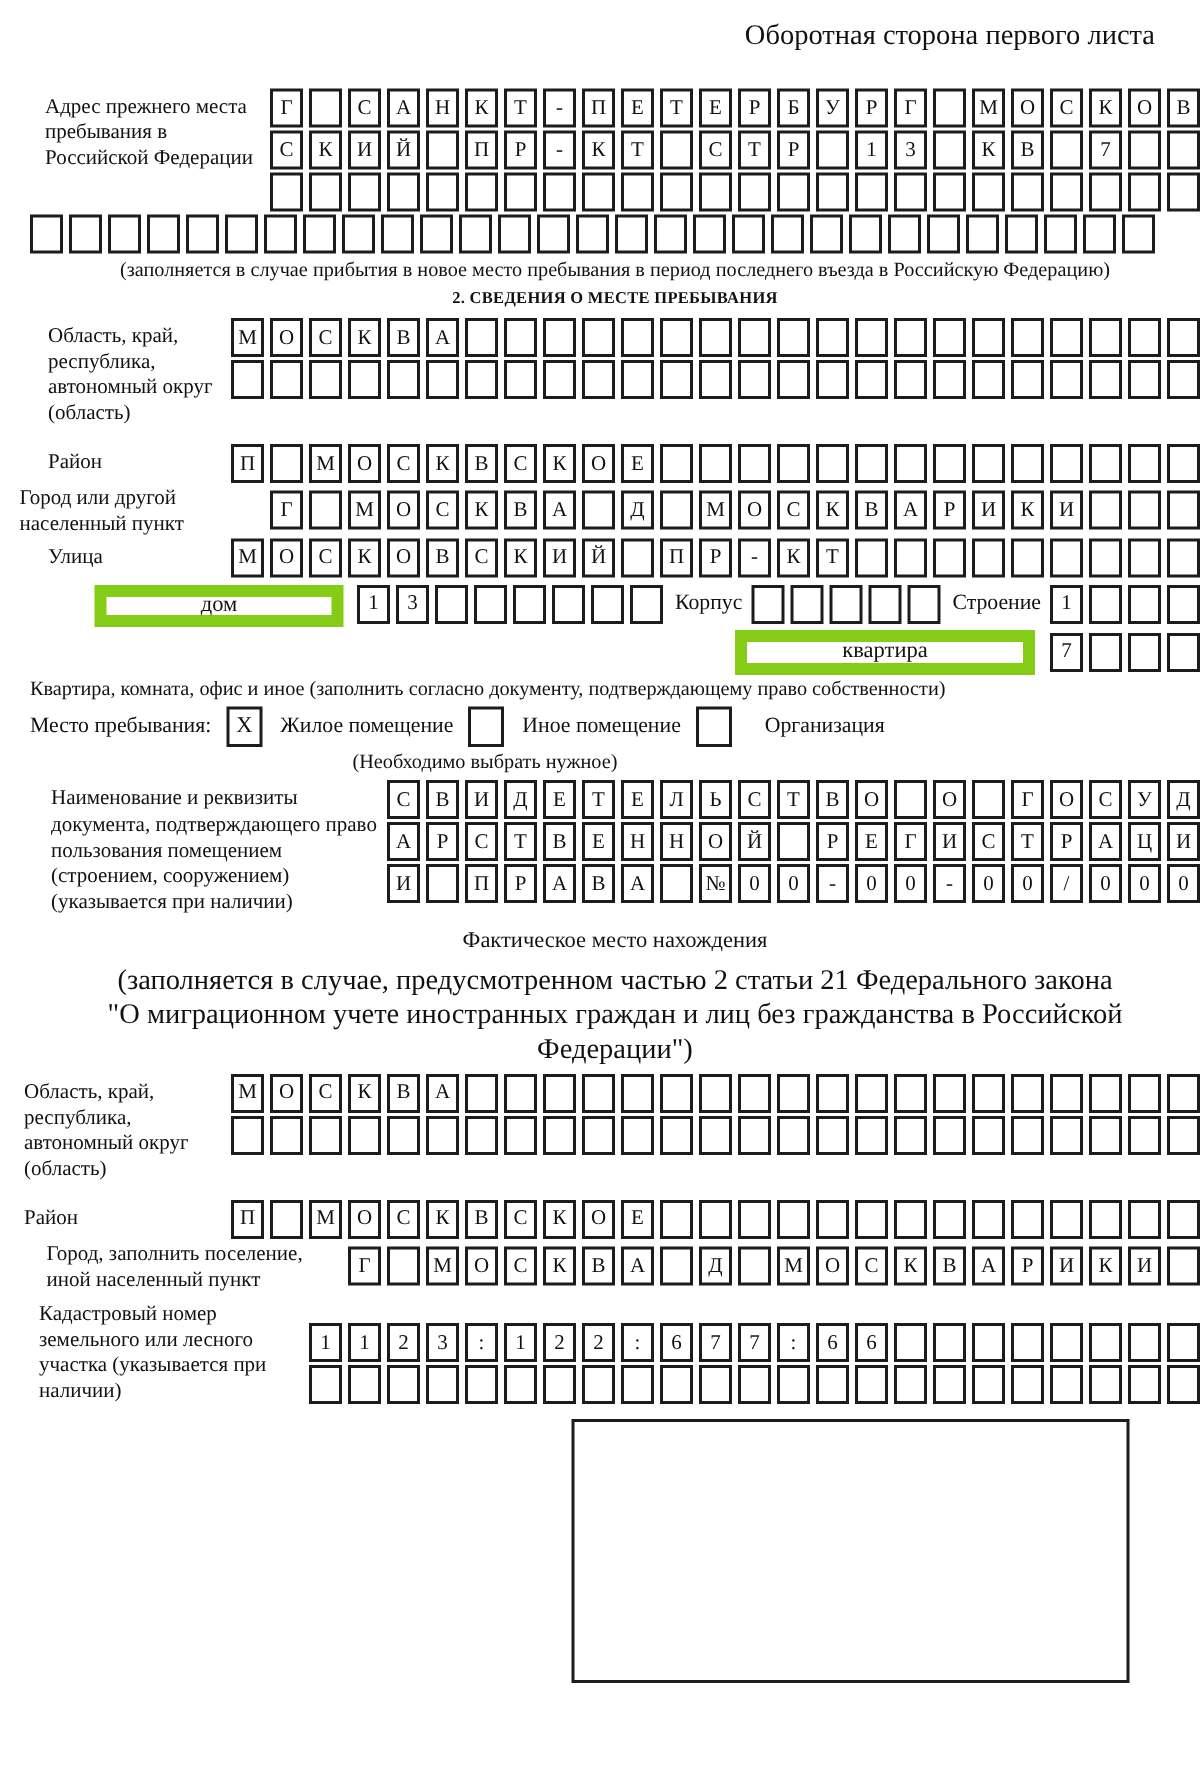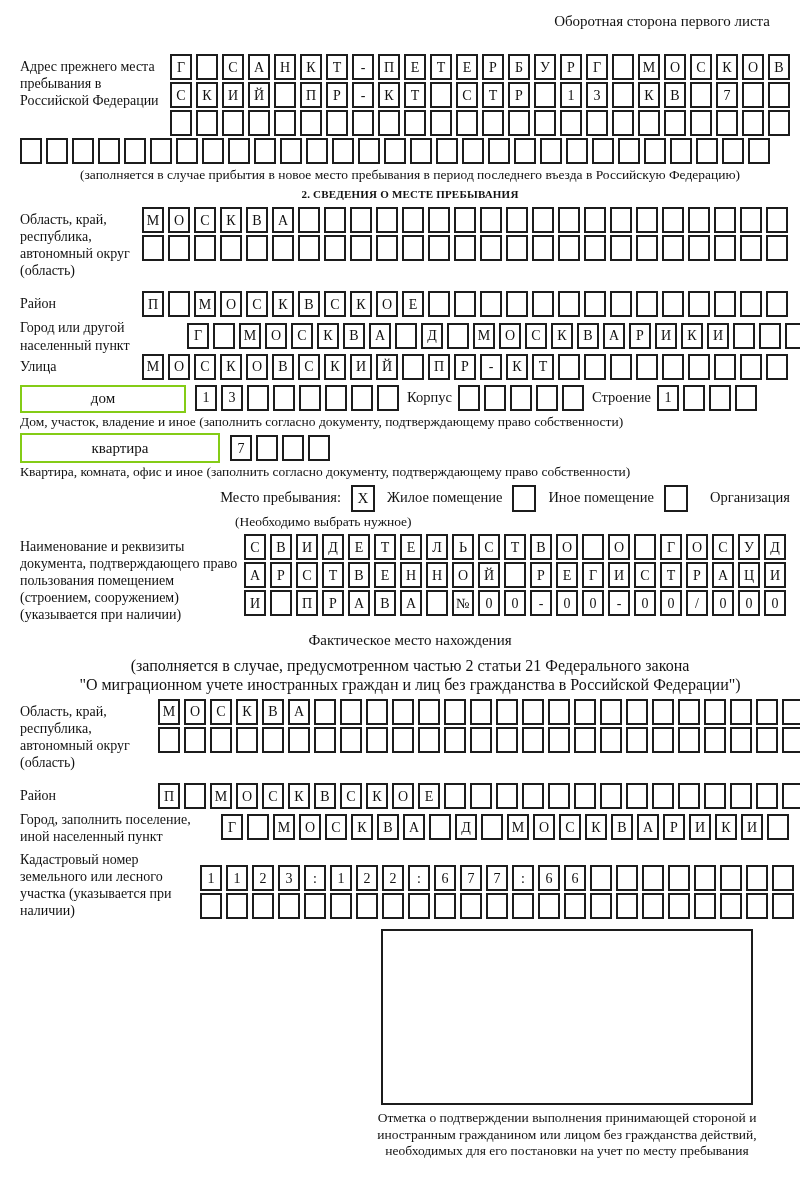--- a/index.html
+++ b/index.html
@@ -4,59 +4,59 @@
 <style>
   * { margin:0; padding:0; box-sizing:border-box; }
   html,body { background:#ffffff; }
   .page {
     position:relative; width:800px; height:1180px; margin:0 auto;
     background:#fff; color:#111;
     font-family:"Liberation Serif","DejaVu Serif",serif;
     font-size:14px; line-height:1.22;
     padding:12px 0 0 20px; overflow:hidden;
   }
-  .corner-note { text-align:right; padding-right:30px; font-size:15px; }
+  .corner-note { text-align:right; padding-right:30px; font-size:19px; }
 
   .cells { display:flex; gap:4px; margin-bottom:2px; }
   .cell {
     flex:0 0 auto; width:22px; height:26px;
     border:2px solid #1c1c1c; background:#fff;
     display:flex; align-items:center; justify-content:center;
     font-size:14px; color:#111;
   }
-  .row { display:flex; align-items:flex-start; }
+  .row { display:flex; align-items:flex-start;justify-content:flex-end; }
   .row.vcenter { align-items:center;gap:21px; }
   .lbl { flex:0 0 auto; padding-top:4px; font-size:14px; }
   .w144{width:144px;} .w116{width:116px;} .w218{width:218px;}
   .w132{width:132px;} .w174{width:174px;}
   .mr6{margin-right:6px;}
 
   .sec1 { margin-top:24px; }
   .note-center { text-align:center; font-size:13.5px; margin:3px 0 4px 0; }
   .sec-header { text-align:center; font-weight:bold; font-size:11px; margin:4px 0 6px 0; letter-spacing:.2px; }
   .sub-header { text-align:center; font-weight:normal; font-size:15px; margin:8px 0 6px 0; }
 
   .indent-city .cells { margin-left:24px; }
 
   .wide-box {
-    border:2px solid #84cc16; height:28px; display:flex;
+    border:8px solid #84cc16; height:28px; display:flex;
     align-items:center; justify-content:center; font-size:15px;
   }
   .inline-lbl { padding:4px 6px 0 8px; font-size:14.5px; }
   .plain-note { font-size:13.5px; margin:1px 0 3px 0; }
 
   .chk {
     flex:0 0 auto; width:24px; height:27px; border:2px solid #1c1c1c;
     display:flex; align-items:center; justify-content:center; font-size:15px;
   }
-  .stay-row { display:flex; align-items:center; margin-top:4px;justify-content:flex-end; }
+  .stay-row { display:flex; align-items:center; margin-top:4px; }
   .stay-row .opt-lbl { padding:0 10px 0 12px; font-size:14.5px; }
   .choose-note { font-size:13.5px; margin:2px 0 4px 215px; }
 
-  .law-note { text-align:center; font-size:16px; }
+  .law-note { text-align:center; font-size:19px; }
 
   .stamp-wrap { width:450px; margin-left:auto; margin-right:8px; margin-top:8px; }
   .stamp-box { width:372px; height:176px; border:2px solid #1c1c1c; margin:0 auto; }
   .stamp-caption { text-align:center; font-size:13.5px; margin-top:5px; }
 </style>
 </head>
 <body>
 
 <div class="page">
 
@@ -353,21 +353,20 @@
         <div class="cell"></div>
       </div>
     <div class="inline-lbl">Строение</div>
     <div class="cells">
         <div class="cell">1</div>
         <div class="cell"></div>
         <div class="cell"></div>
         <div class="cell"></div>
       </div>
   </div>
-  <div class="plain-note">Дом, участок, владение и иное (заполнить согласно документу, подтверждающему право собственности)</div>
 
   <div class="row" style="margin-top:2px;">
     <div class="wide-box" style="width:200px;height:30px;">квартира</div>
     <div class="cells" style="margin-left:10px;margin-top:2px;">
         <div class="cell">7</div>
         <div class="cell"></div>
         <div class="cell"></div>
         <div class="cell"></div>
       </div>
   </div>
@@ -633,16 +632,15 @@
           <div class="cell"></div>
           <div class="cell"></div>
           <div class="cell"></div>
           <div class="cell"></div>
         </div>
     </div>
   </div>
 
   <div class="stamp-wrap">
     <div class="stamp-box"></div>
-    <div class="stamp-caption">Отметка о подтверждении выполнения принимающей стороной и иностранным гражданином или лицом без гражданства действий, необходимых для его постановки на учет по месту пребывания</div>
   </div>
 
 </div>
 
 </body></html>

